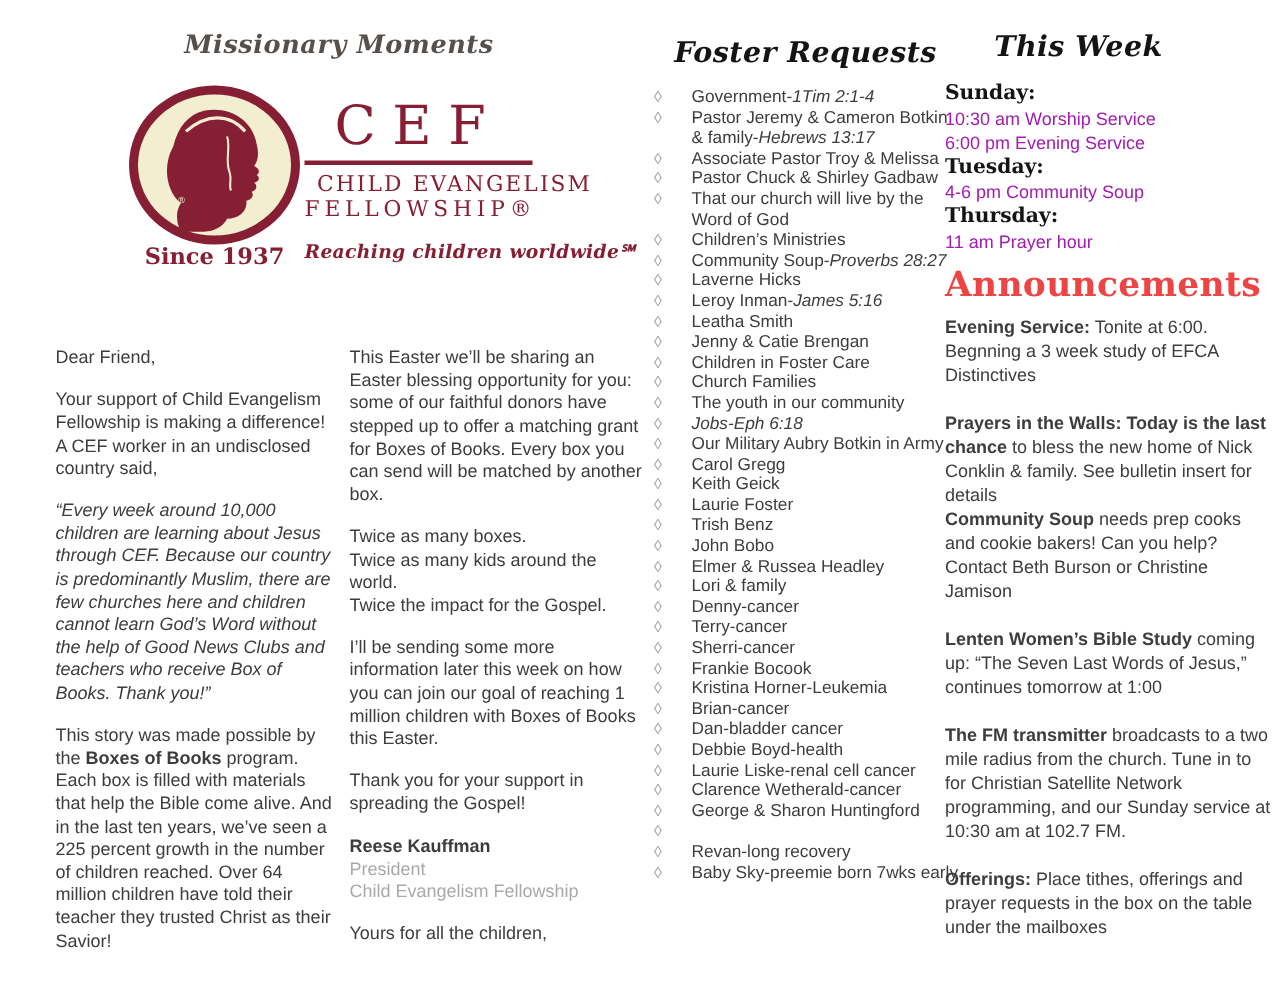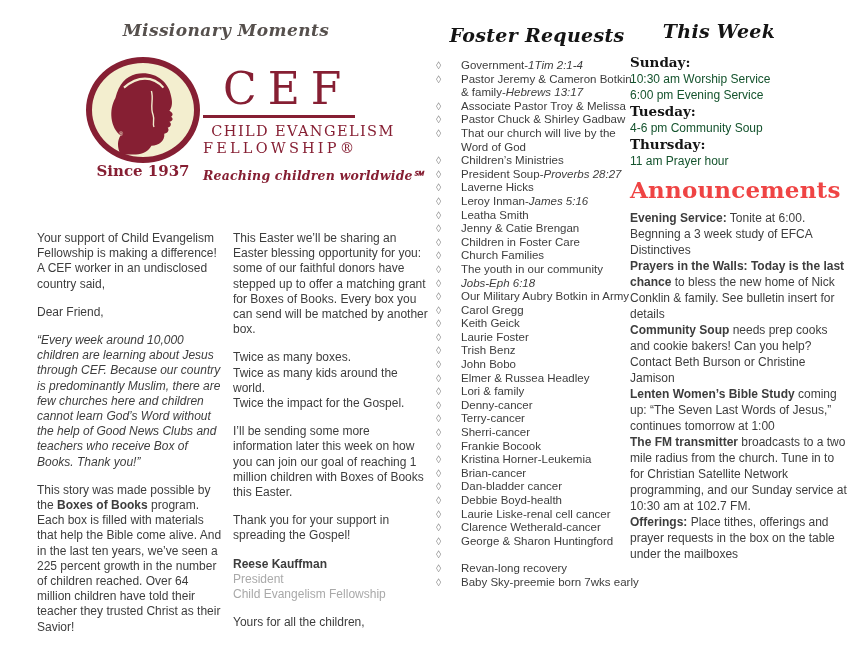--- a/index.html
+++ b/index.html
@@ -18,21 +18,21 @@
   .logo-circle {
     position:absolute; left:86px; top:57px; width:102px; height:94px;
     background:#f3eecf; border:6px solid #861f33; border-radius:50%;
   }
   .logo-circle svg { position:absolute; left:8%; top:3%; width:84%; height:97%; }
   .since {
     position:absolute; left:80px; top:162px; width:126px; text-align:center;
     font-family:"DejaVu Serif", serif; font-weight:bold; font-size:15px; color:#861f33;
   }
   .wordmark { position:absolute; left:203px; top:66px; width:200px; color:#861f33; font-family:"DejaVu Serif", serif; }
-  .cef { font-size:44px; line-height:1.05; letter-spacing:11px; padding-left:20px; }
+  .cef { font-size:36px; line-height:1.05; letter-spacing:11px; padding-left:20px; }
   .rule { margin-top:3px; width:152px; height:3px; background:#861f33; }
   .org1 { margin-top:5px; font-size:14.5px; letter-spacing:1.4px; white-space:nowrap;text-align:center; }
   .org2 { margin-top:1px; font-size:14.5px; letter-spacing:3.2px; white-space:nowrap; }
   .tagline { margin-top:11px; font-style:italic; font-weight:bold; font-size:12.5px; letter-spacing:0.2px; white-space:nowrap; }
 
   
   .letter-col { position:absolute; top:231px; font-size:12px; line-height:15.2px; color:#3d3d3d; }
   .letter-col p { margin:0 0 13px 0; }
   #letter-col-1 { left:37px;  width:188px; }
   #letter-col-2 { left:233px; width:196px; }
@@ -53,33 +53,33 @@
   .ptext { flex:1 1 auto; }
   .scripture { font-style:italic; }
 
   
   .week-col { position:absolute; left:630px; top:20px; width:216px; }
   .week-title {
     width:178px; text-align:center; font-family:"DejaVu Serif", serif; font-weight:bold; font-style:italic;
     font-size:19px; color:#141414; letter-spacing:0.3px;
   }
   .schedule { margin-top:12px; }
-  .schedule .row { font-size:12px; line-height:16px; color:#14532d; }
+  .schedule .row { font-size:12px; line-height:16px; color:#a21caf; }
   .schedule .row.day {
     font-family:"DejaVu Serif", serif; font-weight:bold; font-size:13.5px; line-height:17px; color:#141414;
   }
 
   
   .ann-col { position:absolute; left:630px; top:176px; width:218px; }
   .ann-title {
     font-family:"DejaVu Serif", serif; font-weight:bold; font-size:23px; color:#ef4444; letter-spacing:0.2px;
   }
   .ann-body { margin-top:7px; }
   .ann-body p { margin:0; font-size:12px; line-height:16px; }
-  .ann-body p.gap { }
+  .ann-body p.gap { margin-top:16px; }
   .ann-bold { font-weight:bold; }
 </style>
 </head>
 <body>
 
 <div class="page">
 
   <div class="mm-title">Missionary Moments</div>
 
   <div class="logo-circle">
@@ -94,22 +94,22 @@
 
   <div class="wordmark">
     <div class="cef">CEF</div>
     <div class="rule"></div>
     <div class="org1">CHILD EVANGELISM</div>
     <div class="org2">FELLOWSHIP®</div>
     <div class="tagline">Reaching children worldwide℠</div>
   </div>
 
   <div class="letter-col" id="letter-col-1">
+    <p>Dear Friend,</p>
     <p>Your support of Child Evangelism Fellowship is making a difference! A CEF worker in an undisclosed country said,</p>
-    <p>Dear Friend,</p>
     <p class="quote">“Every week around 10,000 children are learning about Jesus through CEF. Because our country is predominantly Muslim, there are few churches here and children cannot learn God’s Word without the help of Good News Clubs and teachers who receive Box of Books. Thank you!”</p>
     <p><span>This story was made possible by the </span><span class="inline-bold">Boxes of Books</span><span> program. Each box is filled with materials that help the Bible come alive. And in the last ten years, we’ve seen a 225 percent growth in the number of children reached. Over 64 million children have told their teacher they trusted Christ as their Savior!</span></p>
   </div>
 
   <div class="letter-col" id="letter-col-2">
     <p>This Easter we’ll be sharing an Easter blessing opportunity for you: some of our faithful donors have stepped up to offer a matching grant for Boxes of Books. Every box you can send will be matched by another box.</p>
     <p>
       <span>Twice as many boxes.</span><br>
       <span>Twice as many kids around the world.</span><br>
       <span>Twice the impact for the Gospel.</span>
@@ -153,21 +153,21 @@
           <div class="ptext"><span>That our church will live by the Word of God</span><span class="scripture"></span></div>
         </li>
 
         <li>
           <span class="diamond">◊</span>
           <div class="ptext"><span>Children’s Ministries</span><span class="scripture"></span></div>
         </li>
 
         <li>
           <span class="diamond">◊</span>
-          <div class="ptext"><span>President Soup-</span><span class="scripture">Proverbs 28:27</span></div>
+          <div class="ptext"><span>Community Soup-</span><span class="scripture">Proverbs 28:27</span></div>
         </li>
 
         <li>
           <span class="diamond">◊</span>
           <div class="ptext"><span>Laverne Hicks</span><span class="scripture"></span></div>
         </li>
 
         <li>
           <span class="diamond">◊</span>
           <div class="ptext"><span>Leroy Inman-</span><span class="scripture">James 5:16</span></div>

